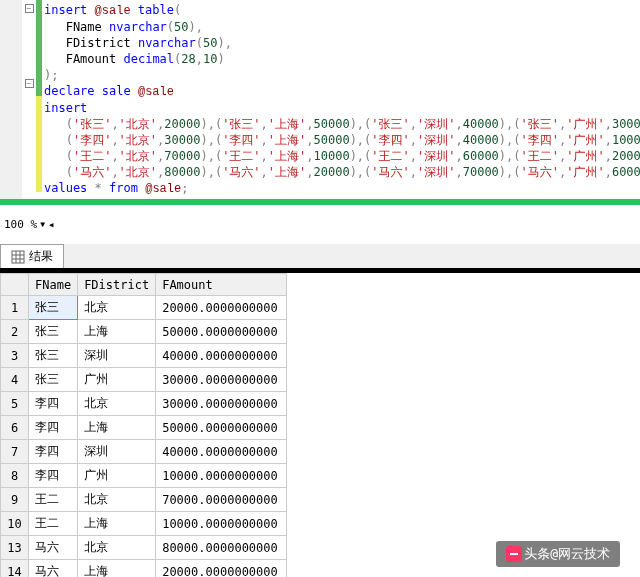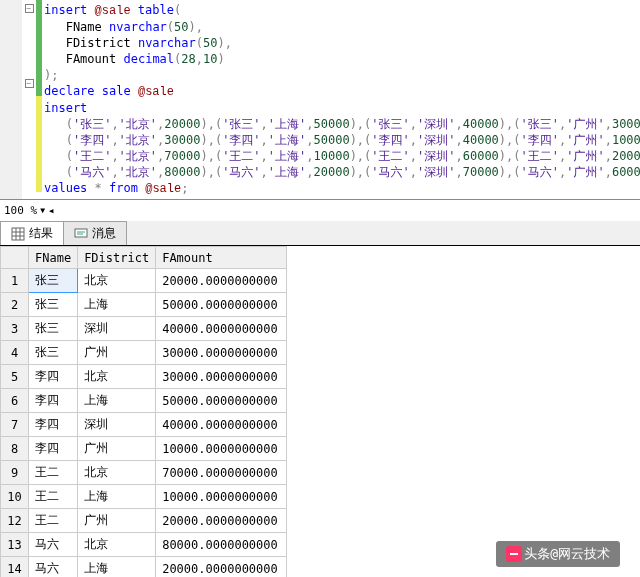--- a/index.html
+++ b/index.html
@@ -7,28 +7,28 @@
 .editor { display:flex; position:relative; }
 .gutter { width:22px; background:#f0f0f0; }
 .fold { width:14px; background:#fff; padding-top:2px; }
 .fold-btn { width:9px; height:9px; border:1px solid #808080; font-size:8px; line-height:7px; text-align:center; color:#808080; margin:2px auto 0; cursor:pointer; }
 .marker { width:6px; }
 .mark-line { height:16px; }
 .mark-y { background:#ecec5a; }
 .mark-g { background:#5eb85e; }
 .code { flex:1; padding:2px 0 2px 2px; line-height:16px; white-space:pre; overflow:hidden; }
 .kw { color:#0000ff; }
-.str { color:#4c1d95; }
+.str { color:#b91c1c; }
 .var { color:#8b0000;font-family:Liberation Mono, monospace; }
 .num { color:#14532d; }
 .gray { color:#808080; }
 .op { color:#808080; }
-.zoom { border-top:1px solid #22c55e; padding:4px 4px; font-size:11px; display:flex; align-items:center; gap:3px; }
+.zoom { border-top:6px solid #22c55e; padding:13px 4px; font-size:11px; display:flex; align-items:center; gap:3px; }
 .zoom .dd { font-size:8px; }
-.tabs { display:flex; border-bottom:1px solid #000000; background:#f0f0f0; }
+.tabs { display:flex; border-bottom:5px solid #000000; background:#f0f0f0; }
 .tab { padding:3px 10px; border:1px solid #a0a0a0; border-bottom:none; background:#fff; margin-right:-1px; display:flex; align-items:center; gap:4px; font-size:12px; cursor:pointer; }
 .tab.inactive { background:#e8e8e8; }
 .tab-icon { width:14px; height:14px; display:inline-block; }
 .results { overflow:auto; }
 table { border-collapse:collapse; font-size:12px; }
 th,td { border:1px solid #ccc; padding:3px 6px; text-align:left; height:22px; white-space:nowrap; }
 th { background:#f0f0f0; font-weight:normal; }
 td.rownum { background:#f0f0f0; text-align:center; width:28px; }
 td.amt { text-align:left; padding-right:8px; }
 td.sel { background:#e8f0fc; border:1px solid #3399ff; }
@@ -83,28 +83,20 @@
 <div class="tabs">
   <div class="tab">
     <span class="tab-icon"><svg viewBox="0 0 14 14">
           <rect x="1" y="1" width="12" height="12" fill="#fff" stroke="#666"></rect>
           <line x1="1" y1="5" x2="13" y2="5" stroke="#666"></line>
           <line x1="1" y1="9" x2="13" y2="9" stroke="#666"></line>
           <line x1="5" y1="1" x2="5" y2="13" stroke="#666"></line>
           <line x1="9" y1="1" x2="9" y2="13" stroke="#666"></line>
         </svg></span>
     <span>结果</span>
-  </div>
-  <div class="tab inactive">
-    <span class="tab-icon"><svg viewBox="0 0 14 14">
-          <rect x="1" y="2" width="12" height="8" fill="#fff" stroke="#666"></rect>
-          <line x1="3" y1="5" x2="11" y2="5" stroke="#3a7"></line>
-          <line x1="3" y1="7" x2="9" y2="7" stroke="#3a7"></line>
-        </svg></span>
-    <span>消息</span>
   </div>
 </div>
 
 <div class="results">
   <table>
     <thead>
         <tr>
       <th></th>
       <th>FName</th>
       <th>FDistrict</th>
@@ -166,26 +158,20 @@
   <td>北京</td>
   <td class="amt">70000.0000000000</td>
         </tr>
         <tr>
           <td class="rownum">10</td>
   <td class="">王二</td>
   <td>上海</td>
   <td class="amt">10000.0000000000</td>
         </tr>
         <tr>
-          <td class="rownum">12</td>
-  <td class="">王二</td>
-  <td>广州</td>
-  <td class="amt">20000.0000000000</td>
-        </tr>
-        <tr>
           <td class="rownum">13</td>
   <td class="">马六</td>
   <td>北京</td>
   <td class="amt">80000.0000000000</td>
         </tr>
         <tr>
           <td class="rownum">14</td>
   <td class="">马六</td>
   <td>上海</td>
   <td class="amt">20000.0000000000</td>

